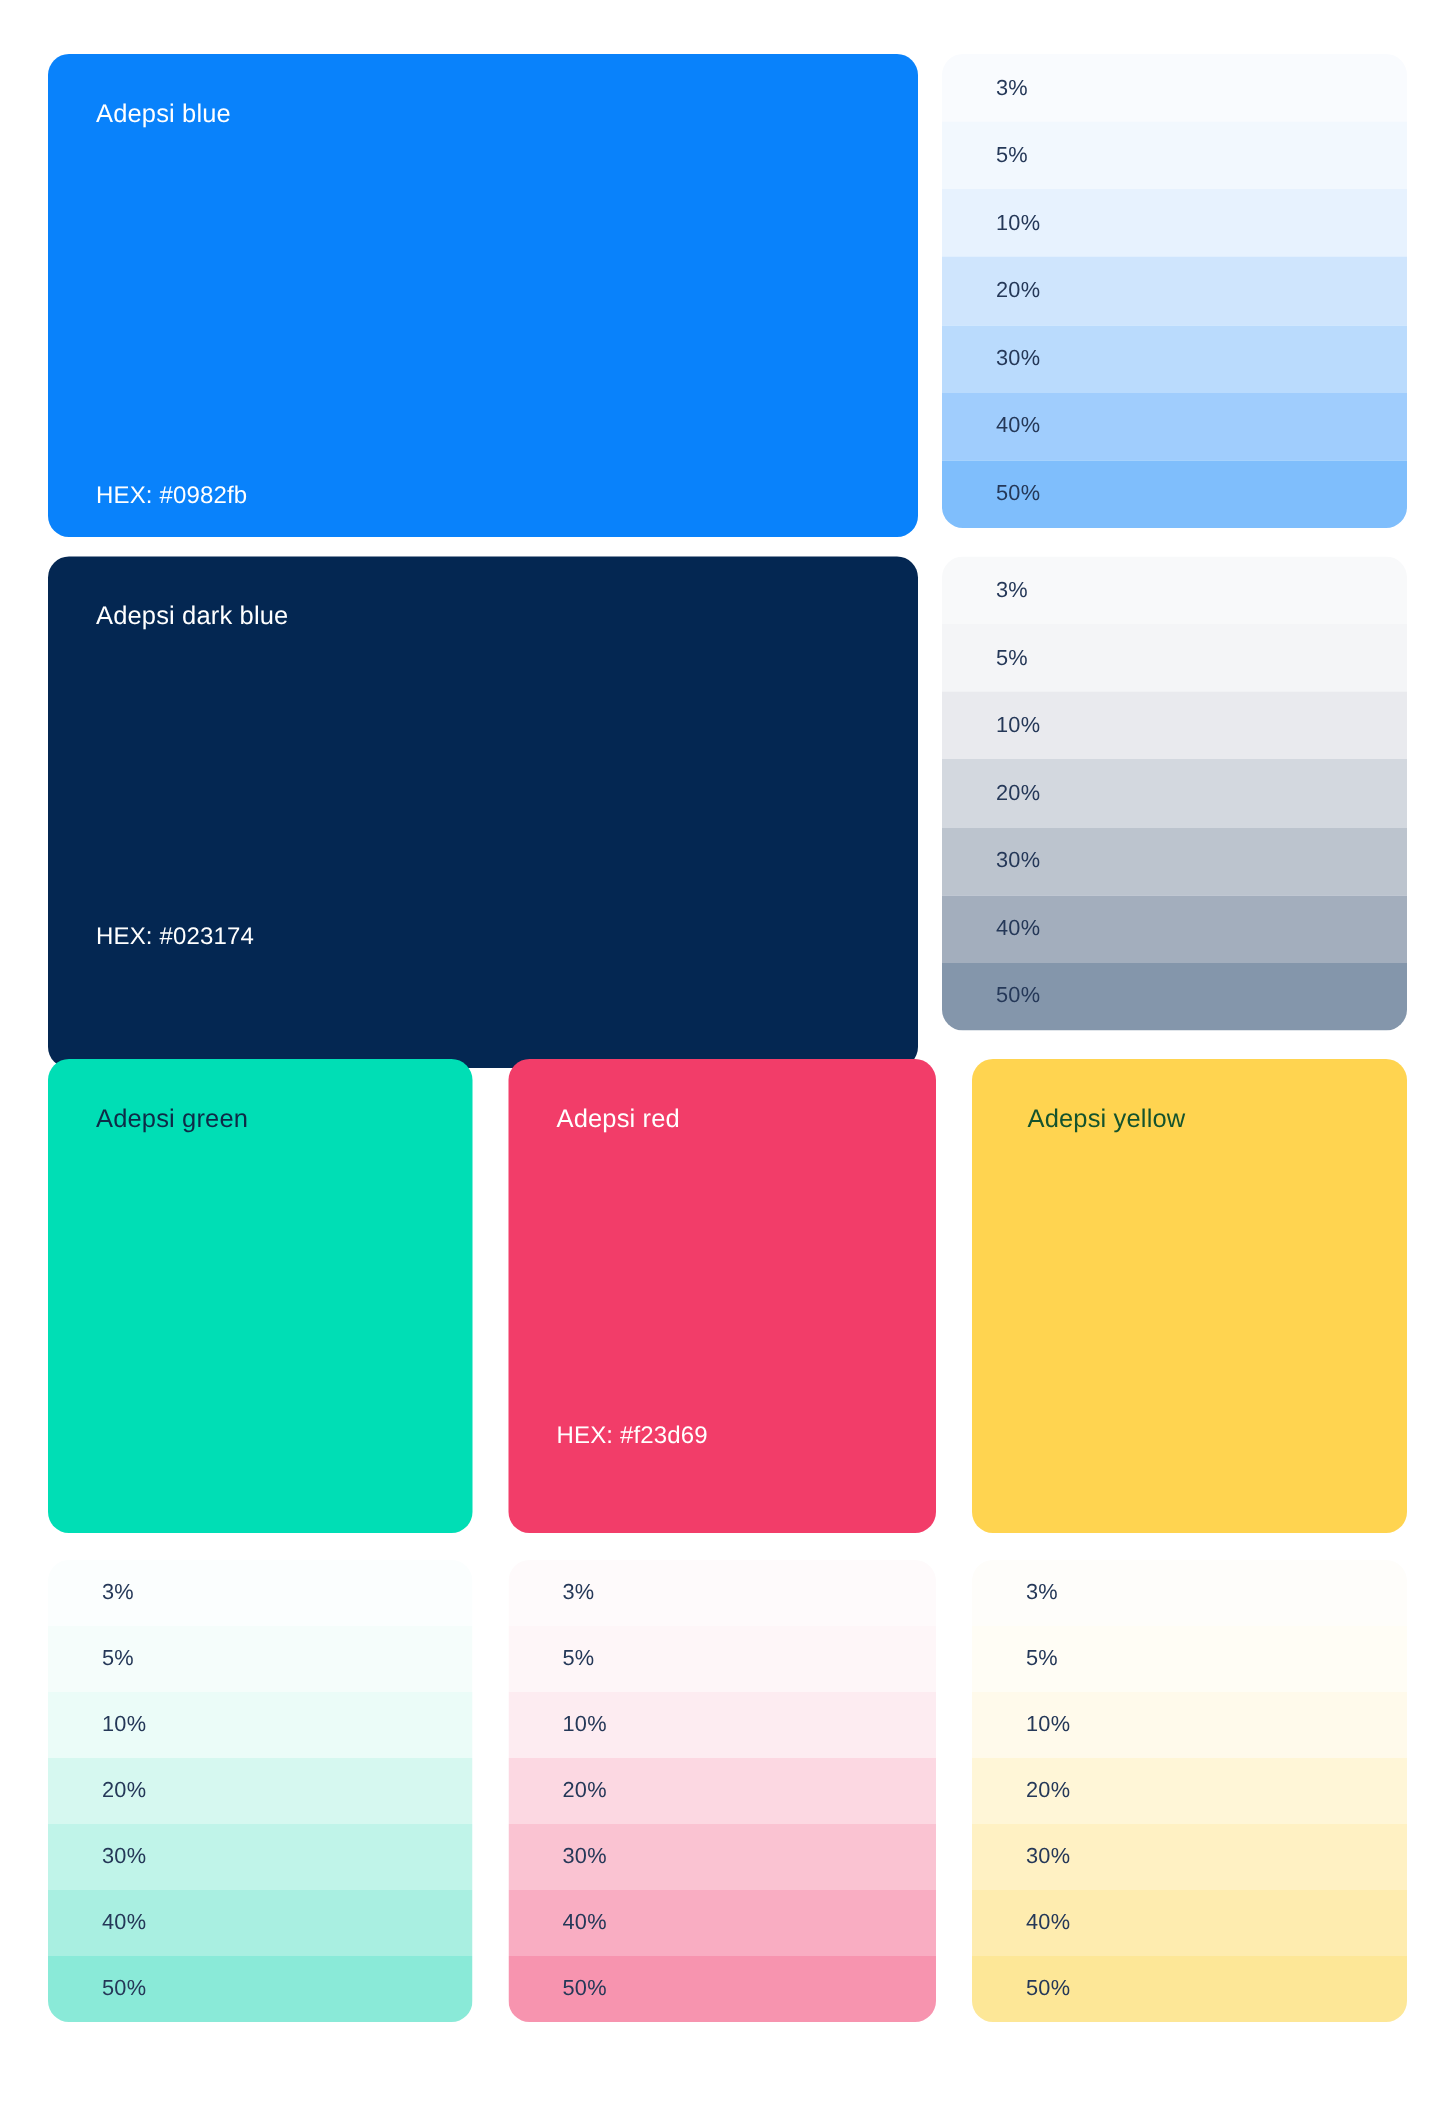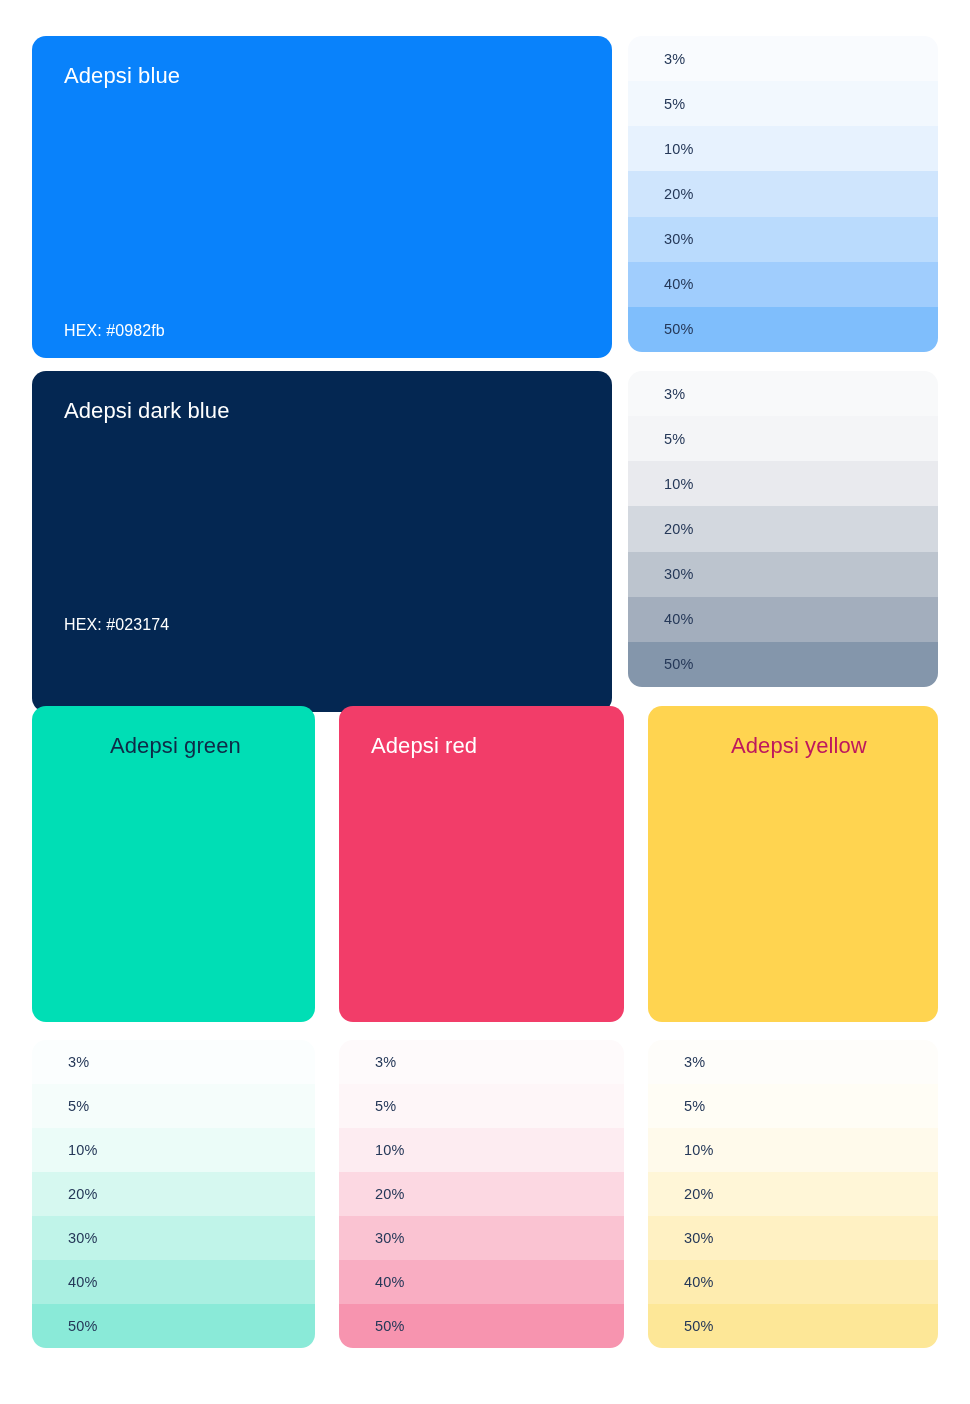--- a/index.html
+++ b/index.html
@@ -25,21 +25,21 @@
   .swatch-card {
     position: absolute;
     border-radius: 14px;
     overflow: hidden;
   }
 
   .card-title {
     position: absolute;
     left: 32px;
     top: 30px;
-    font-size: 22px;
+    font-size: 17px;
     line-height: 20px;
     letter-spacing: 0.1px;
     white-space: nowrap;
   }
 
   .card-specs {
     position: absolute;
     left: 32px;
     font-size: 16px;
     line-height: 27.5px;
@@ -47,21 +47,21 @@
     white-space: pre;
   }
 
   .card-specs .spec-line { display: block; white-space: pre; }
 
   
   .text-light .card-title,
   .text-light .card-specs { color: #ffffff; }
 
   .text-dark .card-title,
-  .text-dark .card-specs { color: #0e2a47; margin-left: 46px; }
+  .text-dark .card-specs { color: #0e2a47; }
 
   
   .tint-stack {
     position: absolute;
     border-radius: 14px;
     overflow: hidden;
     display: flex;
     flex-direction: column;
   }
 
@@ -154,24 +154,30 @@
       <span class="tint-label" style="color: rgb(37, 56, 88);">50%</span>
     </div>
   </div>
 
   <div class="swatch-card text-dark" style="left: 32px; top: 706px; width: 283px; height: 316px; background: rgb(0, 222, 181);">
     <div class="card-title" style="color: rgb(14, 42, 71);">Adepsi green</div>
   </div>
 
   <div class="swatch-card text-light" style="left: 339px; top: 706px; width: 285px; height: 316px; background: rgb(242, 61, 105);">
     <div class="card-title" style="color: rgb(255, 255, 255);">Adepsi red</div>
+    <div class="card-specs" style="top: 183px; color: rgb(255, 255, 255);">
+      <span class="spec-line">HEX: #f23d69</span>
+      
+      
+      
+    </div>
   </div>
 
   <div class="swatch-card text-dark" style="left: 648px; top: 706px; width: 290px; height: 316px; background: rgb(255, 212, 80);">
-    <div class="card-title" style="left: 37px; color: #be185d;">Adepsi yellow</div>
+    <div class="card-title" style="left: 37px; color: #14532d;">Adepsi yellow</div>
   </div>
 
   <div class="tint-stack" style="left:32px; top:1040px; width:283px; height:308px;">
     <div class="tint-row" style="background: rgb(251, 254, 254);">
       <span class="tint-label" style="color: rgb(37, 56, 88);">3%</span>
     </div>
     <div class="tint-row" style="background: rgb(245, 253, 251);">
       <span class="tint-label" style="color: rgb(37, 56, 88);">5%</span>
     </div>
     <div class="tint-row" style="background: rgb(235, 252, 248);">

